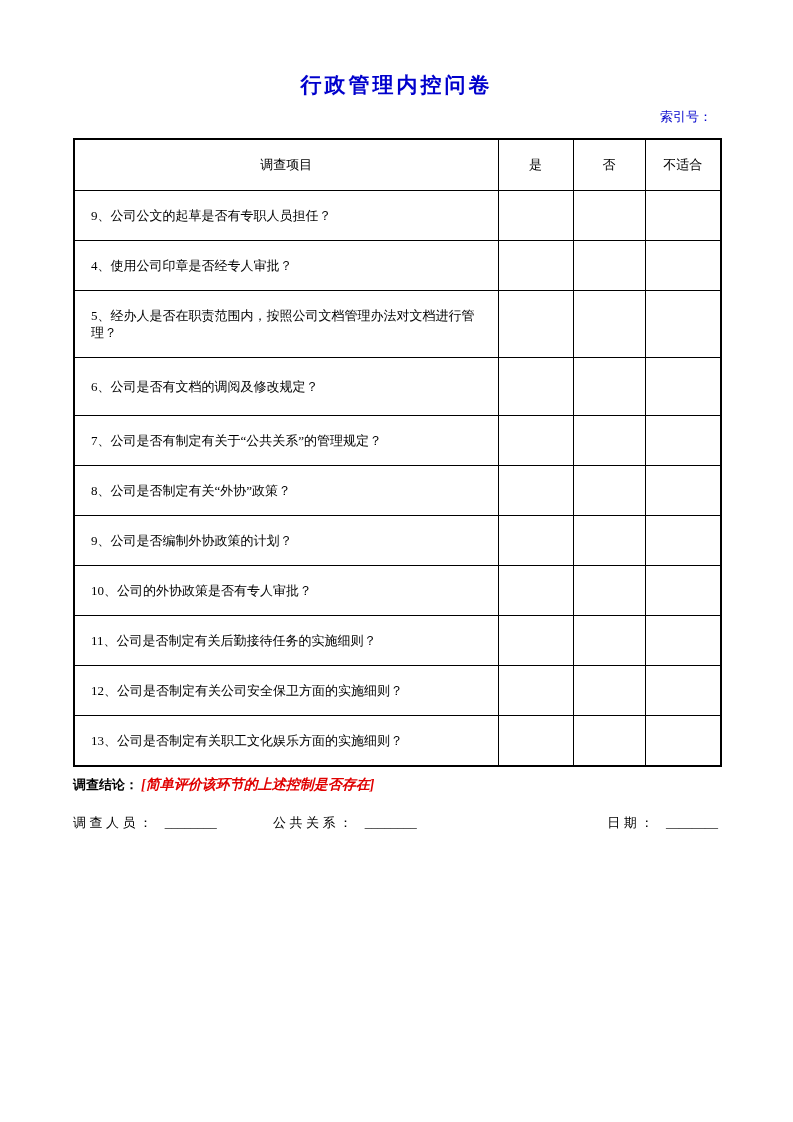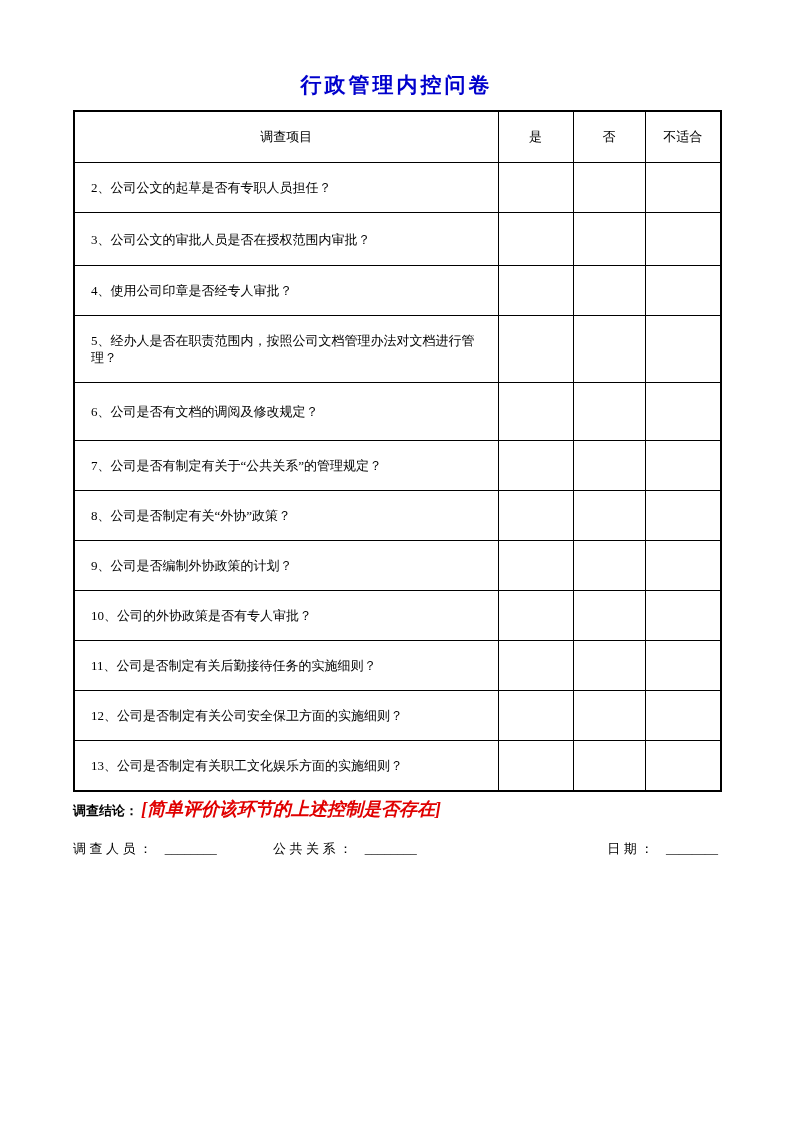--- a/index.html
+++ b/index.html
@@ -70,21 +70,21 @@
     margin-top: 9px;
     font-size: 13px;
     line-height: 17px;
     white-space: nowrap;
   }
   .conclusion-label { font-weight: bold; }
   .conclusion-note {
     color: var(--red);
     font-weight: bold;
     font-style: italic;
-    font-size: 18px;
+    font-size: 14px;
     margin-left: 3px;
   }
   .signature-line {
     position: relative;
     margin-top: 21px;
     height: 20px;
     font-size: 13px;
     white-space: nowrap;
   }
   .sig-block { position: absolute; top: 0; }
@@ -94,45 +94,40 @@
   .sig-label { letter-spacing: 3.5px; }
   .sig-blank { margin-left: 6px; letter-spacing: 0; }
 </style>
 </head>
 <body>
 
 <div class="content">
 
   <h1 class="doc-title">行政管理内控问卷</h1>
 
+  <div class="index-line">索引号：</div>
 
   <table class="questionnaire">
     <colgroup>
       <col style="width:424px">
       <col style="width:75px">
       <col style="width:72px">
       <col style="width:76px">
     </colgroup>
     <thead>
       <tr>
         <th class="head-item">调查项目</th>
         <th class="head-opt">是</th>
         <th class="head-opt">否</th>
         <th class="head-opt">不适合</th>
       </tr>
     </thead>
     <tbody>
         <tr style="height: 46px;">
-          <td class="q">2、公司公文的起草是否有专职人员担任？</td>
-          <td class="a"></td>
-          <td class="a"></td>
-          <td class="a"></td>
-        </tr>
-        <tr style="height: 53px;">
-          <td class="q">3、公司公文的审批人员是否在授权范围内审批？</td>
+          <td class="q">9、公司公文的起草是否有专职人员担任？</td>
           <td class="a"></td>
           <td class="a"></td>
           <td class="a"></td>
         </tr>
         <tr style="height: 36px;">
           <td class="q">4、使用公司印章是否经专人审批？</td>
           <td class="a"></td>
           <td class="a"></td>
           <td class="a"></td>
         </tr>

